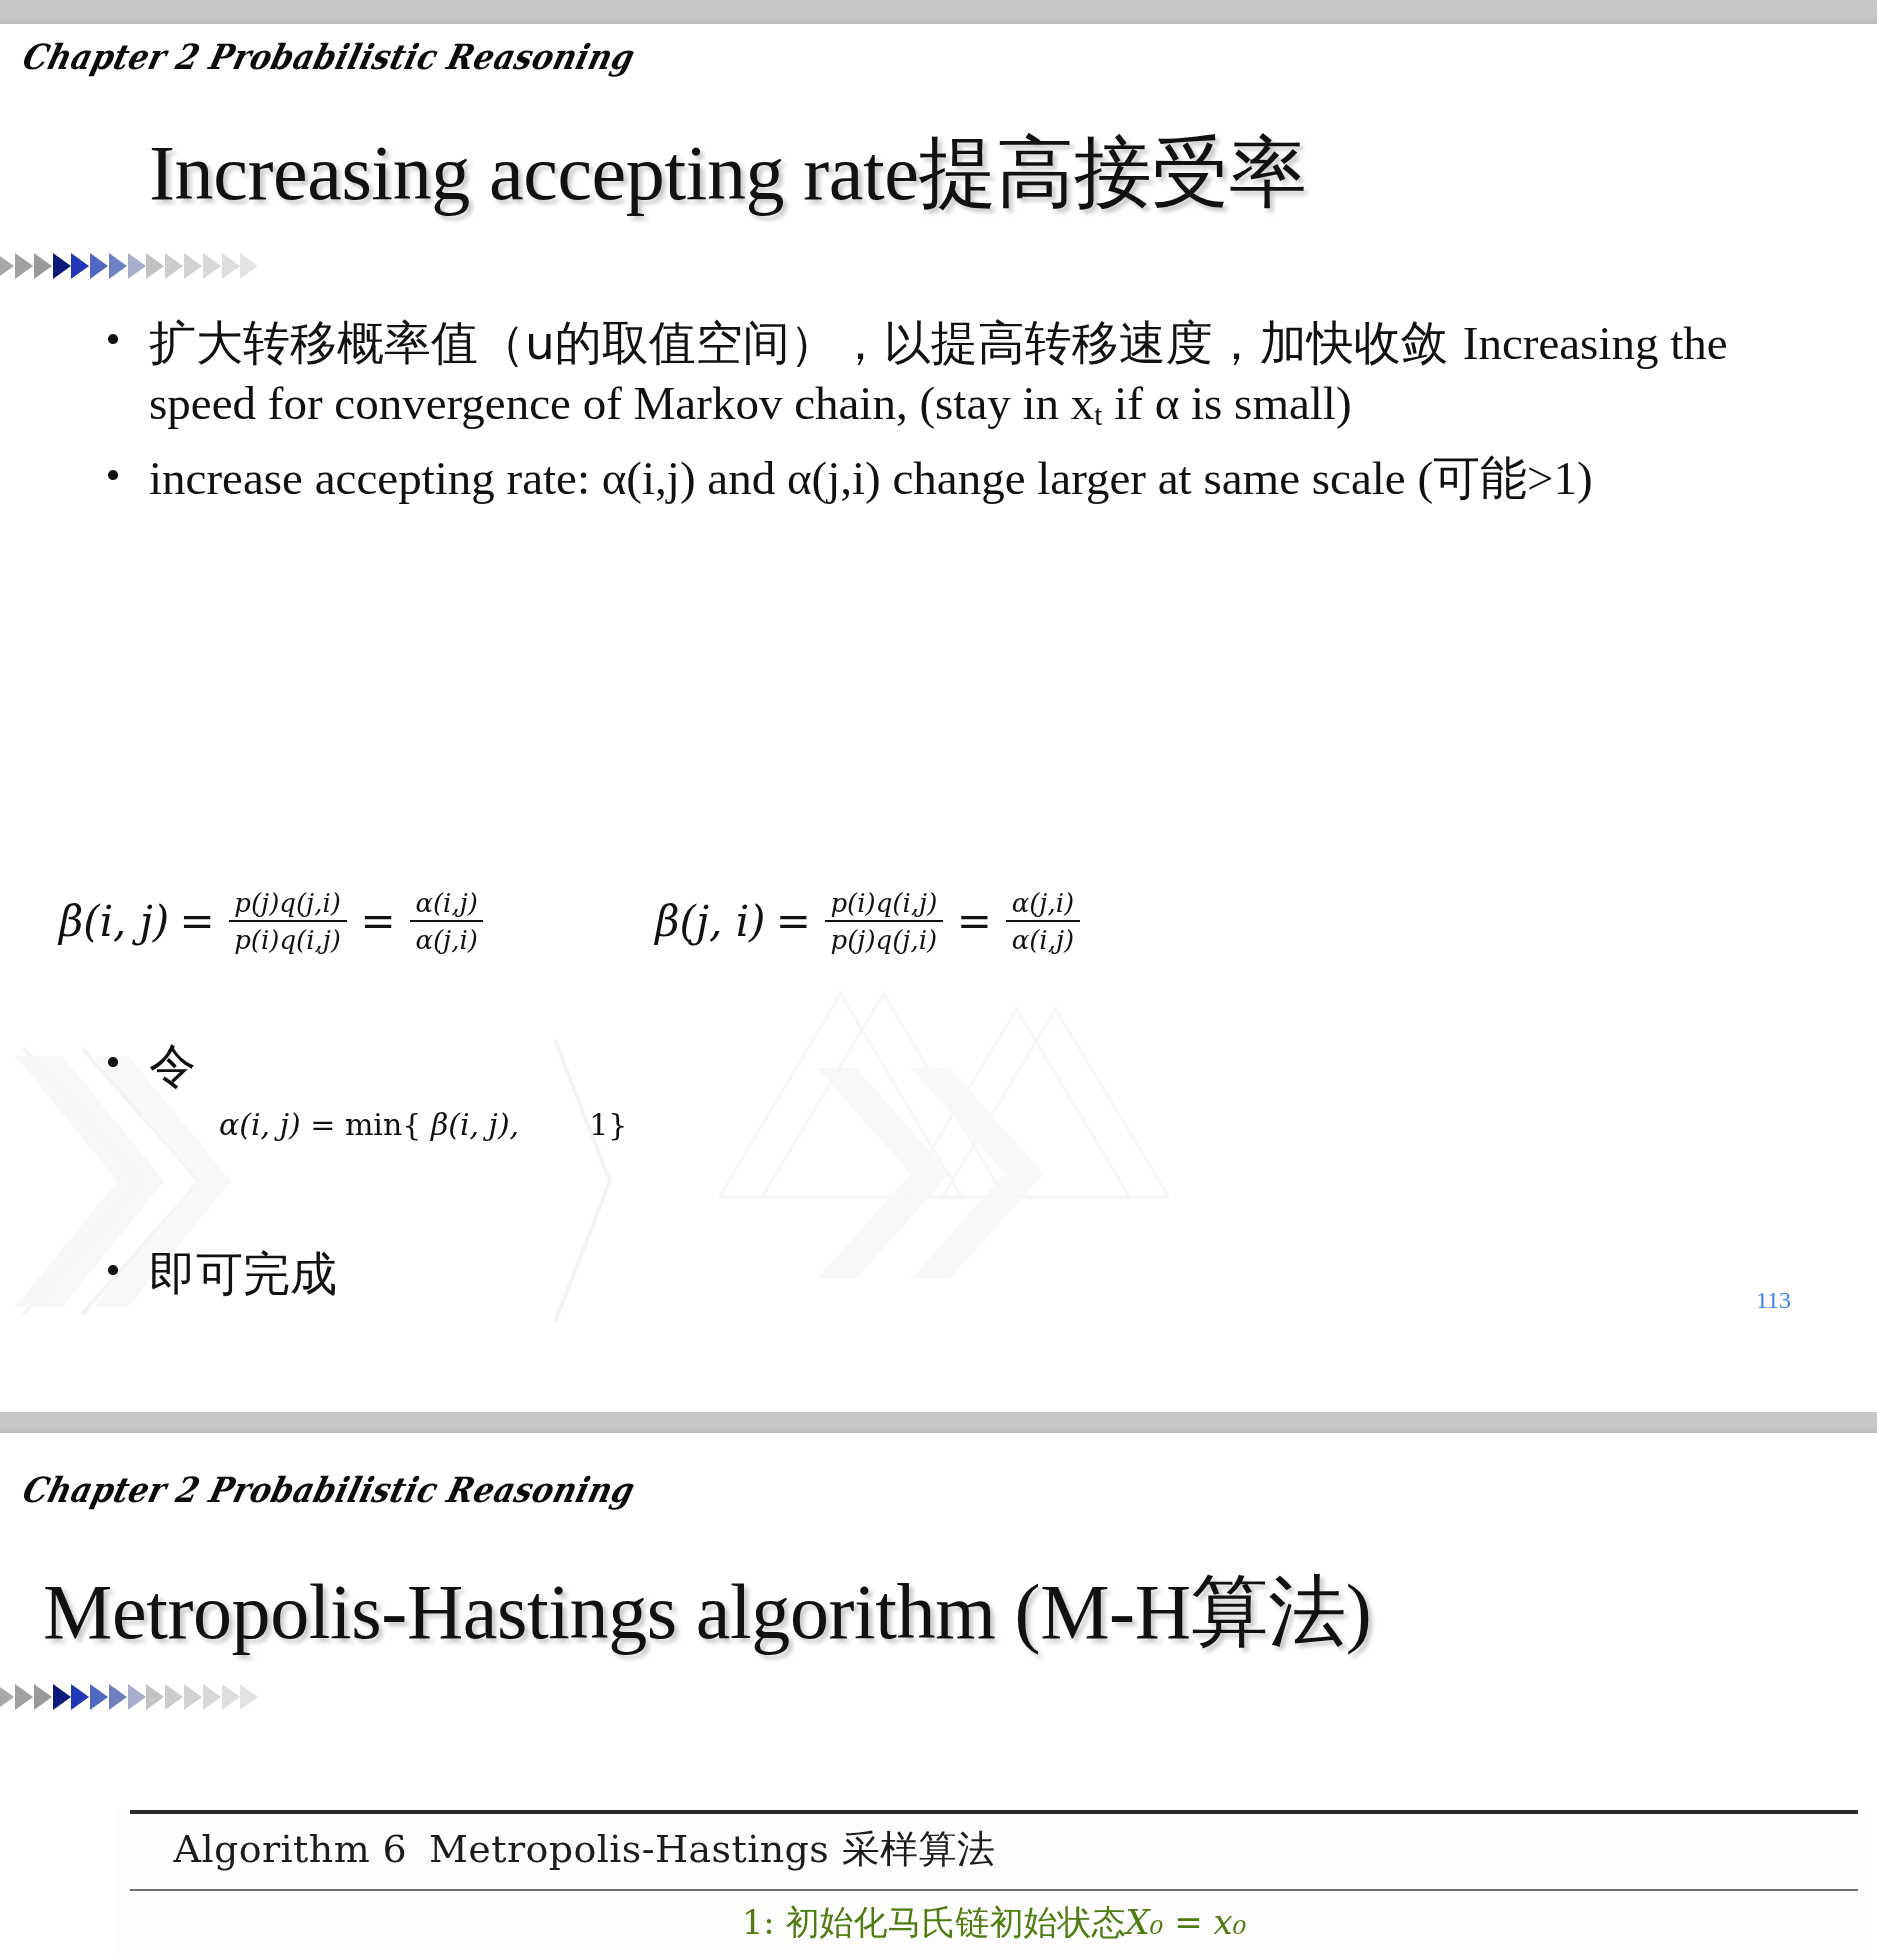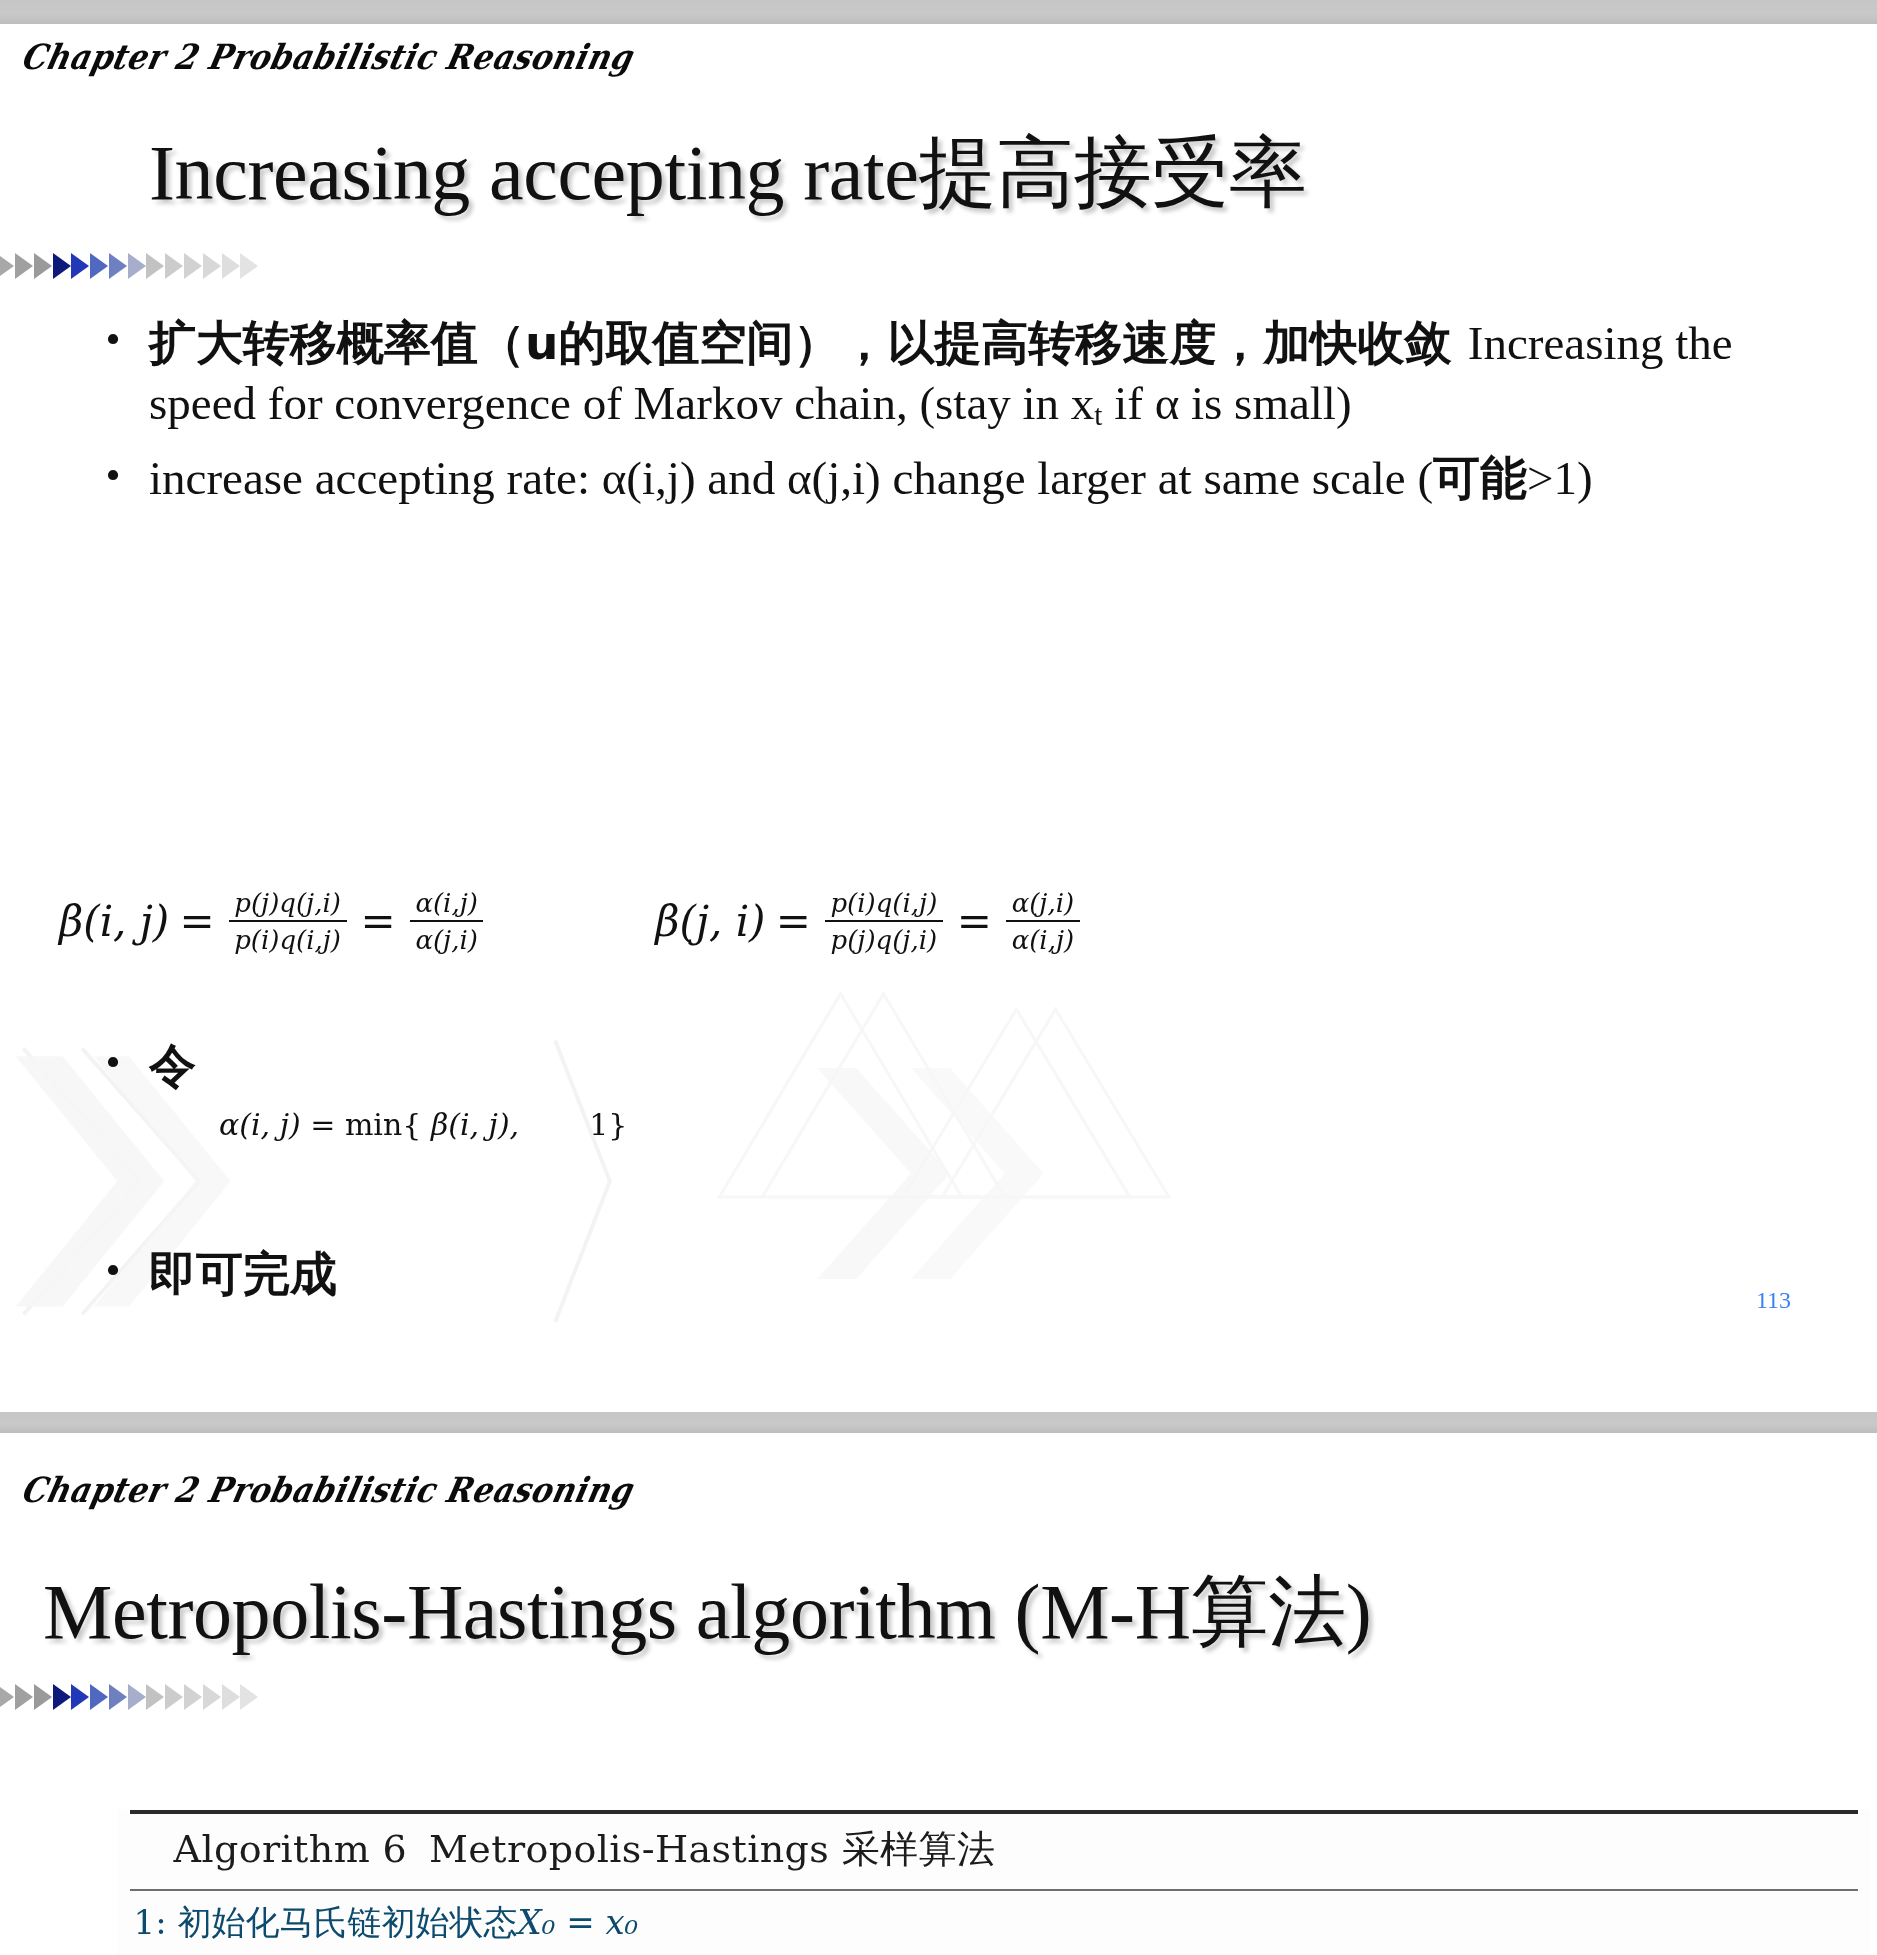--- a/index.html
+++ b/index.html
@@ -97,21 +97,21 @@
   }
   .bullet::before {
     content: "•";
     position: absolute;
     left: 15.6px;
     top: -1.6px;
     font-size: 43px;
     line-height: 1.28;
     color: #111;
   }
-  .bullet .cjk { font-family: "DejaVu Sans", "Liberation Sans", sans-serif; font-weight: bold; }
+  .bullet .cjk { font-family: "DejaVu Sans", "Liberation Sans", sans-serif; }
   sub { font-size: 0.62em; vertical-align: -0.22em; }
 
   
   .formula-row {
     position: absolute;
     display: flex;
     align-items: center;
     width: 1799px;
     left: 59px;
   }
@@ -180,23 +180,24 @@
     font-size: 38px;
     color: #1c1c1c;
     padding: 10.2px 15.6px 8.6px 15.6px;
     letter-spacing: 0.4px;
     filter: blur(0.1px);
   }
   .algo-title b { font-weight: normal; margin-left: 40px; }
   .algo-line {
     font-family: "DejaVu Serif", "Liberation Serif", serif;
     font-size: 34px;
-    color: #0c4a6e;
+    color: #4d7c0f;
     padding: 8.6px 15.6px 3.9px 15.6px;
     filter: blur(0.1px);
+    text-align: center;
   }
   .algo-line .step { font-style: normal; }
   .it { font-style: italic; }
 
   
   .wm {
     position: absolute;
     pointer-events: none;
     opacity: 0.30;
   }

